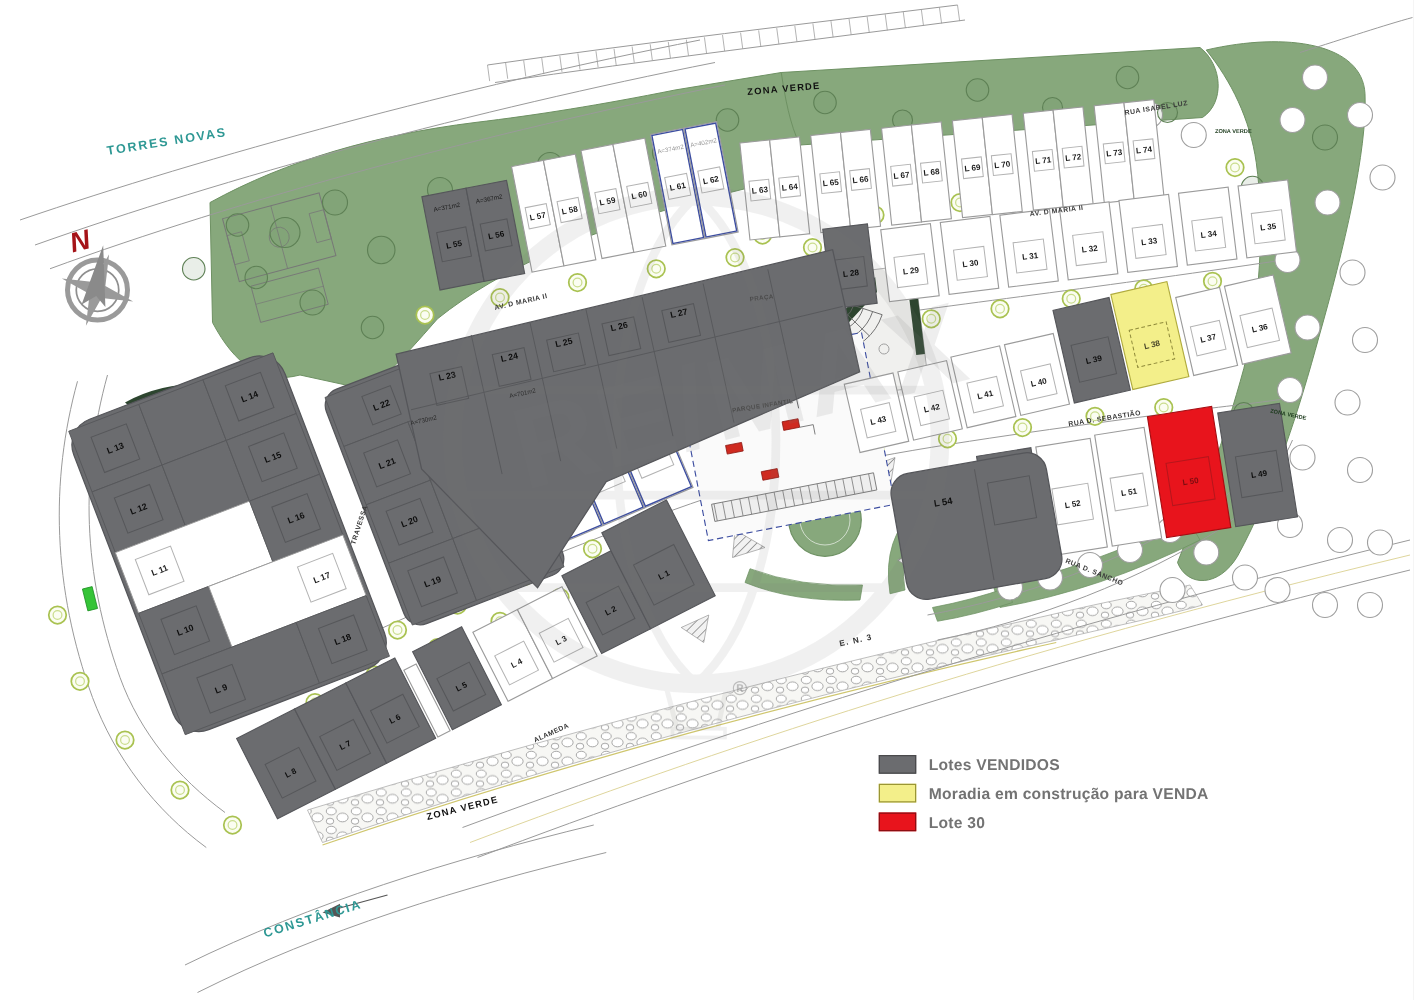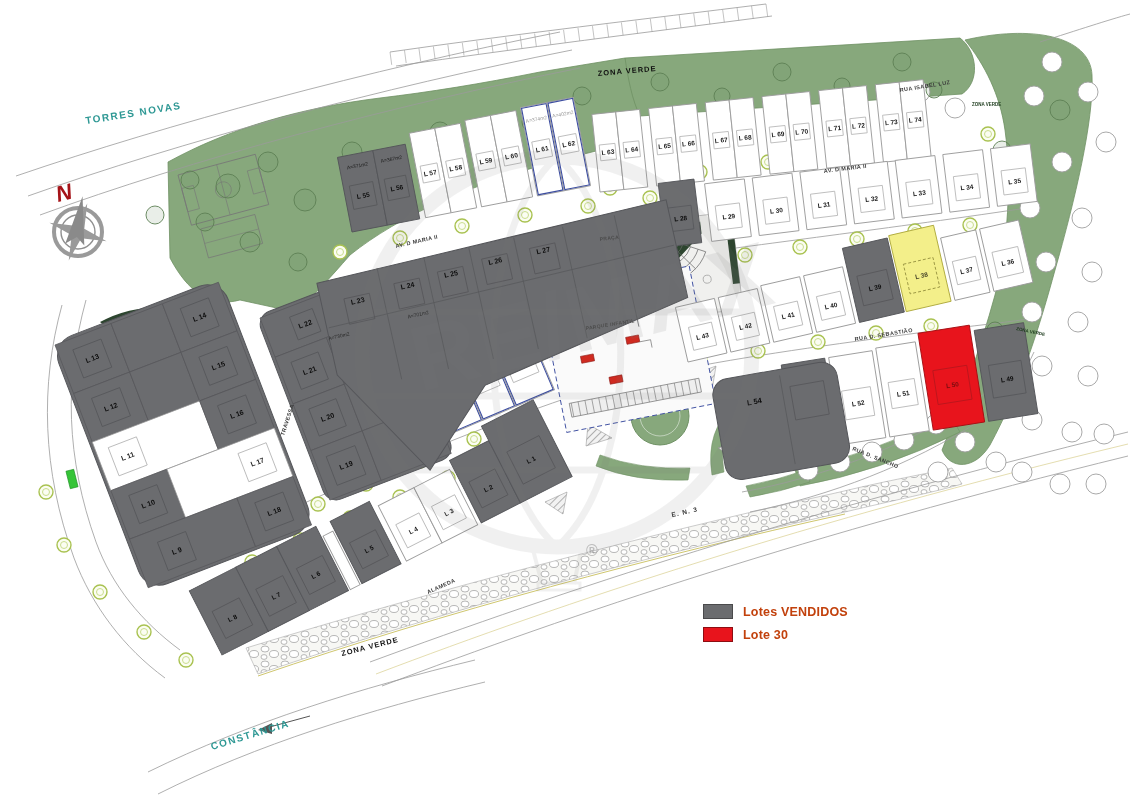--- a/index.html
+++ b/index.html
@@ -9,21 +9,21 @@
   svg text{user-select:none;}
   .k-teal{fill:#2e9894;font-weight:bold;font-size:10px;letter-spacing:1.5px;}
   .k-street{fill:#3a3a3a;font-weight:bold;font-size:5.5px;letter-spacing:.4px;}
   .k-zone{fill:#101010;font-weight:bold;font-size:7.5px;letter-spacing:1px;}
   .k-zone-sm{fill:#1c3a1c;font-weight:bold;font-size:4.5px;}
   .k-tiny{fill:#4a4a4a;font-weight:bold;font-size:5px;letter-spacing:.3px;}
   .k-road{fill:#333;font-weight:bold;font-size:6.5px;letter-spacing:1px;}
   #legend{position:absolute;left:703px;top:604px;}
   .legend-row{display:flex;align-items:center;margin-bottom:8px;}
   .legend-swatch{width:30px;height:15px;border:1px solid #555;box-sizing:border-box;}
-  .legend-label{margin-left:10px;font-weight:bold;font-size:12.5px;color:#c2410c;letter-spacing:.2px;}
+  .legend-label{margin-left:10px;font-weight:bold;font-size:12.5px;color:#737373;letter-spacing:.2px;}
 </style>
 </head>
 <body>
 
 <div class="stage">
   <svg id="plan" width="1131" height="800" viewBox="0 0 1131 800">
     <defs>
       <pattern id="stones" width="20" height="15" patternUnits="userSpaceOnUse">
         <rect width="20" height="15" fill="#f7f7f4"></rect>
         <ellipse cx="5" cy="4" rx="4" ry="3" fill="#ffffff" stroke="#9a9a9a" stroke-width="0.7"></ellipse>
@@ -905,17 +905,21 @@
     </g>
   </svg>
 
   
   <div id="legend">
       <div class="legend-row">
         <span class="legend-swatch" style="background: rgb(107, 108, 111); border-color: rgb(74, 74, 76);"></span>
         <span class="legend-label">Lotes VENDIDOS</span>
       </div>
       <div class="legend-row">
+        <span class="legend-swatch" style="background: rgb(243, 239, 138); border-color: rgb(154, 150, 52);"></span>
+        <span class="legend-label">Moradia em construção para VENDA</span>
+      </div>
+      <div class="legend-row">
         <span class="legend-swatch" style="background: rgb(232, 20, 28); border-color: rgb(141, 13, 18);"></span>
         <span class="legend-label">Lote 30</span>
       </div>
     </div>
 </div>
 
 </body></html>

